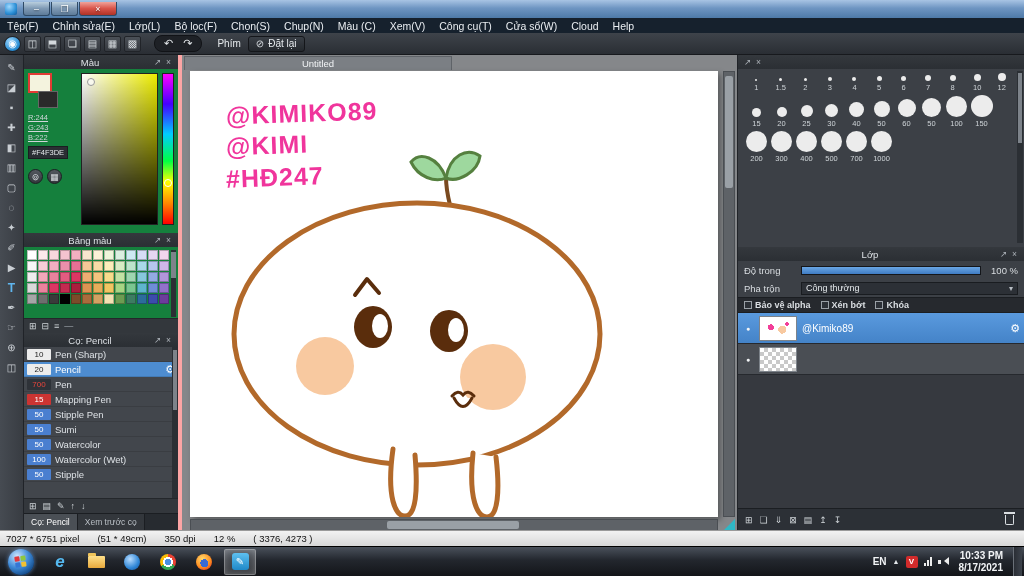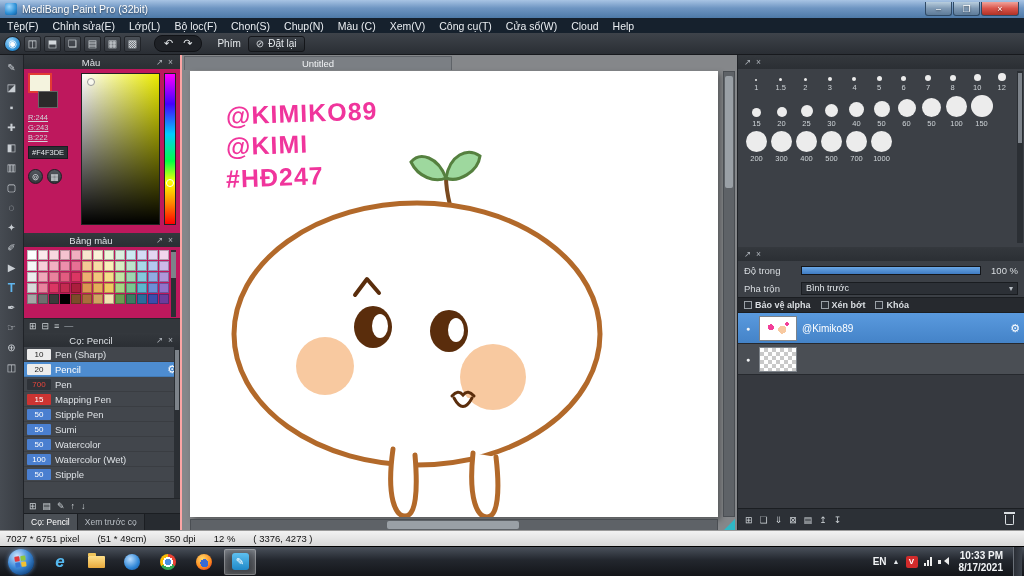--- a/index.html
+++ b/index.html
@@ -26,21 +26,21 @@
   .phim-label{color:#e5e9ec;font-size:10px;margin-left:12px;margin-right:4px;}
   .reset-btn{display:flex;align-items:center;gap:4px;background:linear-gradient(#3a3f46,#24282d);border:1px solid #14161a;border-radius:3px;height:16px;padding:0 7px;color:#e5e9ec;font-size:10px;}
   .reset-btn .blk{font-size:10px;color:#cfd4d8;}
 
   
   .main{position:absolute;top:55px;left:0;right:0;height:475px;display:flex;}
   .toolstrip{width:24px;background:linear-gradient(90deg,#464b52,#383c42);display:flex;flex-direction:column;align-items:center;padding-top:3px;gap:1px;border-right:1px solid #202328;}
   .tool-cell{width:20px;height:19px;display:flex;align-items:center;justify-content:center;color:#c9ced3;font-size:10px;border-radius:2px;}
   .tool-cell.tool-blue{color:#5fb6ef;font-weight:bold;font-size:12px;}
 
-  .leftcol{width:158px;display:flex;flex-direction:column;background:#be185d;border-right:2px solid #fca5a5;}
+  .leftcol{width:158px;display:flex;flex-direction:column;background:#15803d;border-right:4px solid #fca5a5;}
   .panel-header{height:14px;background:linear-gradient(#34383d,#2b2f34);display:flex;align-items:center;padding:0 4px;color:#dde1e5;font-size:9.5px;flex:none;}
   .panel-header .ph-title{flex:1;text-align:center;}
   .ph-btn{width:11px;text-align:center;color:#aeb4ba;font-size:8.5px;}
 
   
   .color-panel{height:178px;flex:none;display:flex;flex-direction:column;}
   .color-body{flex:1;display:flex;padding:4px;gap:4px;}
   .color-left{width:50px;display:flex;flex-direction:column;align-items:flex-start;}
   .fg-wrap{position:relative;width:40px;height:40px;}
   .fg-swatch{position:absolute;left:0;top:0;width:24px;height:20px;background:#f4f3de;border:2px solid #e23b34;}
@@ -163,21 +163,20 @@
   .spk::before{content:"";position:absolute;left:0;top:2.5px;width:3px;height:4px;background:#ececec;}
   .spk::after{content:"";position:absolute;left:2px;top:0;border:4.5px solid transparent;border-right:5px solid #ececec;}
   .clock{text-align:right;font-size:10px;line-height:1.2;margin:4px 4px;font-weight:bold;}
   .show-desktop{width:9px;height:30px;background:linear-gradient(90deg,#2a2e35,#3d434c);border-left:1px solid #6a7078;flex:none;}
 </style>
 </head>
 <body>
 
 <div class="titlebar">
   <div class="app-icon"></div>
-  <span class="title">MediBang Paint Pro (32bit)</span>
   <div class="win-btns">
     <div class="win-btn">–</div>
     <div class="win-btn">❐</div>
     <div class="win-btn close">×</div>
   </div>
 </div>
 
 <div class="menubar">
   <span>Tệp(F)</span>
   <span>Chỉnh sửa(E)</span>
@@ -585,34 +584,35 @@
             </div>
           </div>
       </div>
       <div class="bs-scroll">
           <i></i>
         </div>
     </div>
 
     <div class="layer-panel">
       <div class="panel-header">
+        <span class="ph-title">Lớp</span>
         <span class="ph-btn">↗</span>
         <span class="ph-btn">×</span>
       </div>
       <div class="op-row">
         <span class="lrow-label">Độ trong</span>
         <div class="slider">
             <i style="width: 100%;"></i>
           </div>
         <span class="op-value">100 %</span>
       </div>
       <div class="blend-row">
         <span class="lrow-label">Pha trộn</span>
         <div class="blend-select">
-          <span class="bs-val">Bình trước</span>
+          <span class="bs-val">Công thường</span>
           <span class="caret">▾</span>
         </div>
       </div>
       <div class="chk-row">
         <span class="chk-item">
             <span class="cb"></span>
             <span>Bảo vệ alpha</span>
           </span>
         <span class="chk-item">
             <span class="cb"></span>

